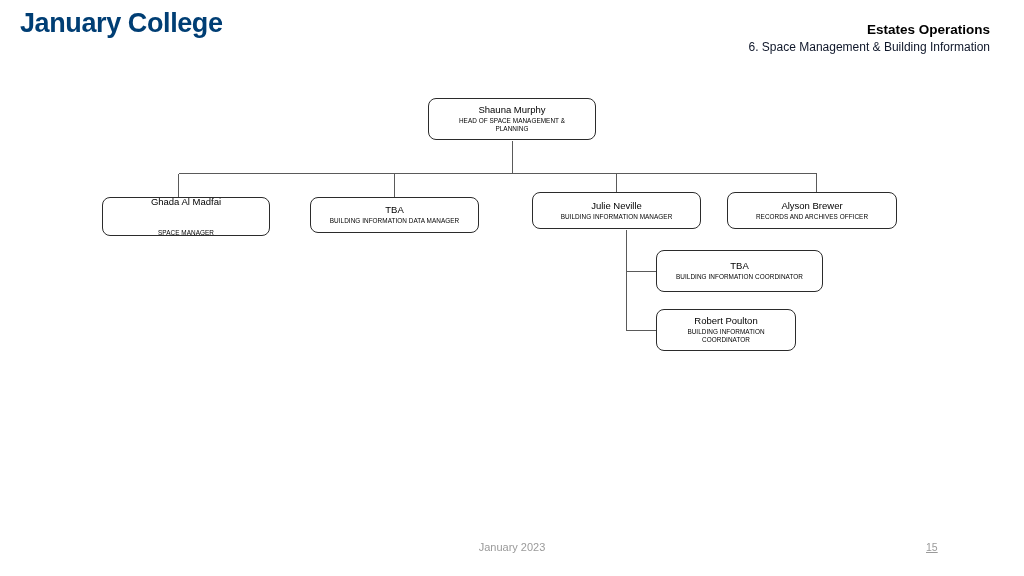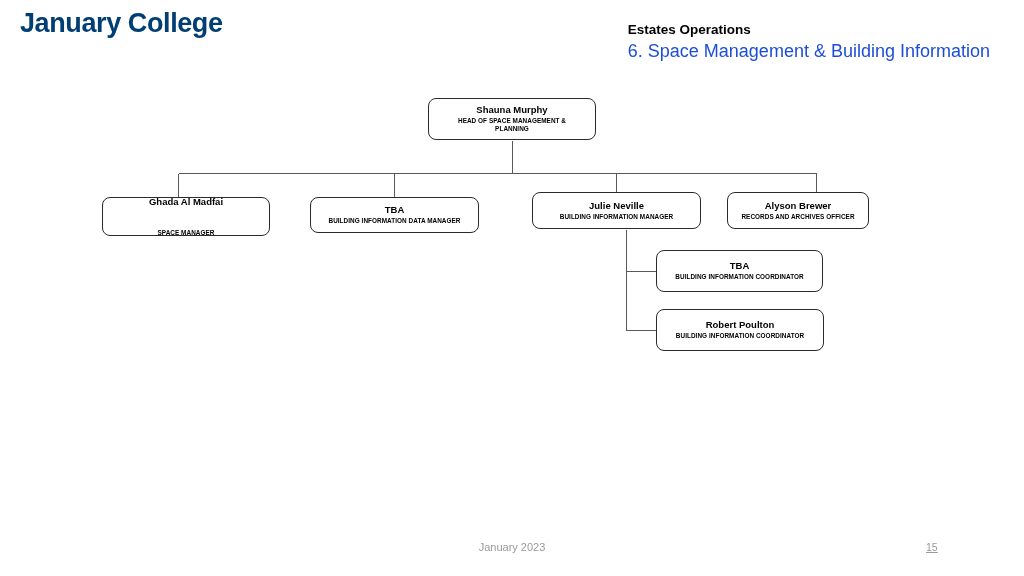--- a/index.html
+++ b/index.html
@@ -37,33 +37,34 @@
     color: #72A8C8;
     letter-spacing: -0.4px;
     margin-top: 3px;
   }
 
   
   #header {
     position: absolute;
     right: 34px;
     top: 20px;
+    text-align: right;
     line-height: 1.42;
   }
   #header .hdr-title {
     display: block;
     font-size: 13.5px;
     font-weight: bold;
     color: #000;
   }
   #header .hdr-subtitle {
     display: block;
-    font-size: 18px;
+    font-size: 12px;
     font-weight: normal;
-    color: #1d4ed8;
+    color: #0f172a;
   }
 
   
   #chart {
     position: absolute;
     left: 0;
     top: 0;
     width: 1024px;
     height: 576px;
   }
@@ -81,21 +82,20 @@
     box-sizing: border-box;
     border: 1px solid #2b2b2b;
     border-radius: 8px;
     background: #ffffff;
     display: flex;
     flex-direction: column;
     align-items: center;
     justify-content: center;
     text-align: center;
     padding: 2px 13px;
-    font-weight: bold;
   }
   .node .nm {
     font-size: 9.5px;
     line-height: 1.25;
     color: #000;
     white-space: nowrap;
   }
   .node .rl {
     font-size: 6.4px;
     line-height: 1.3;
@@ -168,31 +168,31 @@
   <div class="node" style="left:310px; top:197px; width:169px; height:36px;">
     <span class="nm">TBA</span>
     <span class="rl">BUILDING INFORMATION DATA MANAGER</span>
   </div>
 
   <div class="node" style="left:532px; top:192px; width:169px; height:37px;text-align:center;">
     <span class="nm">Julie Neville</span>
     <span class="rl">BUILDING INFORMATION MANAGER</span>
   </div>
 
-  <div class="node" style="left:727px; top:192px; width:142px; height:37px;text-align:right;">
+  <div class="node" style="left:727px; top:192px; width:170px; height:37px;text-align:right;">
     <span class="nm">Alyson Brewer</span>
     <span class="rl">RECORDS AND ARCHIVES OFFICER</span>
   </div>
 
   <div class="node" style="left:656px; top:250px; width:167px; height:42px;">
     <span class="nm">TBA</span>
     <span class="rl">BUILDING INFORMATION COORDINATOR</span>
   </div>
 
-  <div class="node" style="left:656px; top:309px; width:168px; height:42px;text-align:right;">
+  <div class="node" style="left:656px; top:309px; width:140px; height:42px;">
     <span class="nm">Robert Poulton</span>
     <span class="rl">BUILDING INFORMATION COORDINATOR</span>
   </div>
 
 </div>
 
 <div id="footer-date">January 2023</div>
 <div id="footer-page">15</div>
 
 </body></html>

